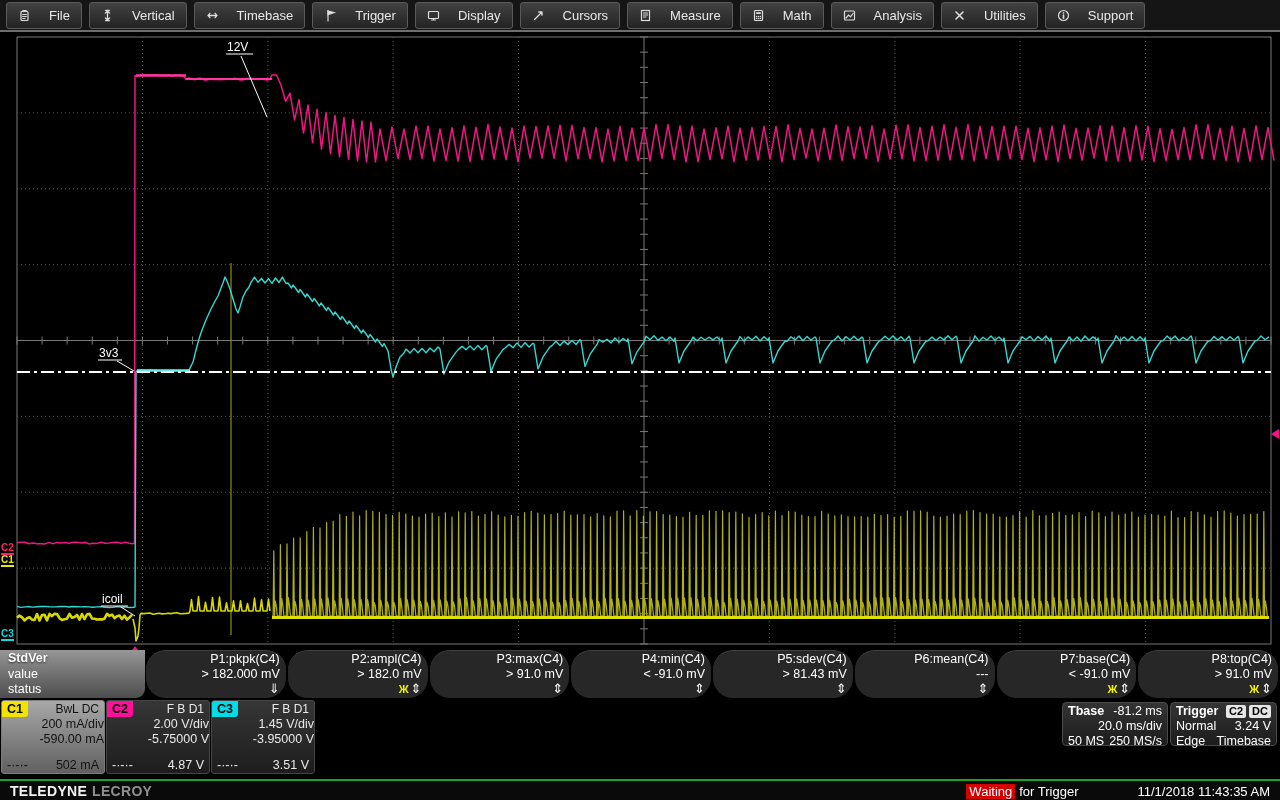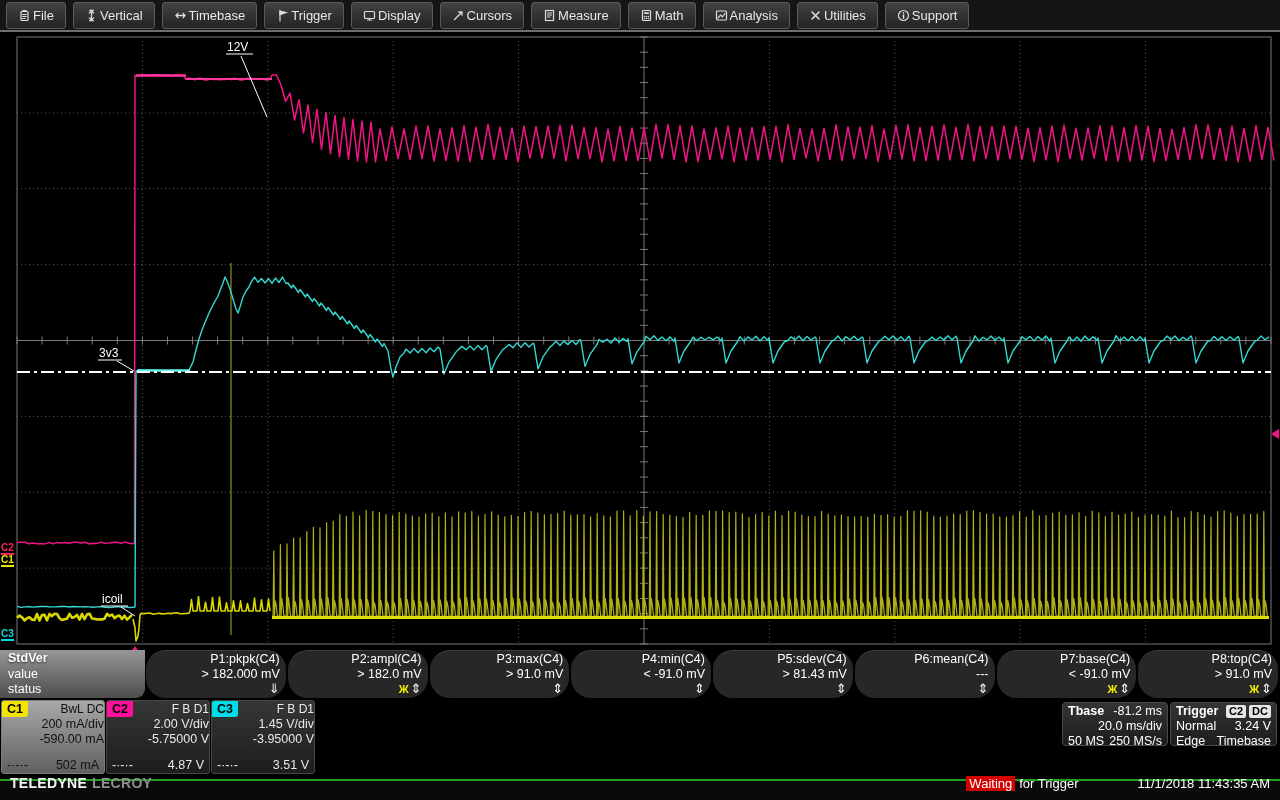--- a/index.html
+++ b/index.html
@@ -2,21 +2,21 @@
 <html><head>
 <meta charset="utf-8">
 <style>
   html,body{margin:0;padding:0;}
   body{width:1280px;height:800px;background:#000;position:relative;overflow:hidden;
        font-family:"Liberation Sans",sans-serif;-webkit-font-smoothing:antialiased;}
   
   .menubar{position:absolute;top:0;left:0;width:1280px;height:32px;background:#151515;
            border-bottom:2px solid #6e6e6e;display:flex;align-items:center;
            padding-left:6px;gap:7px;box-sizing:border-box;}
-  .mbtn{display:inline-flex;align-items:center;gap:2px;height:25px;padding:0 11px;
+  .mbtn{display:inline-flex;align-items:center;gap:18px;height:25px;padding:0 11px;
         background:linear-gradient(#424242,#232323);border:1px solid #5a5a5a;border-radius:3px;
         color:#e8e8e8;font-size:13px;white-space:nowrap;cursor:default;}
   .mbtn svg{display:block;}
   
   #scope-svg{position:absolute;top:0;left:0;}
   #scope-svg text{font-family:"Liberation Sans",sans-serif;}
   
   .mpanel{position:absolute;left:0;top:650px;width:145px;height:48px;
           background:linear-gradient(#969696,#4d4d4d);border-radius:0 0 9px 0;
           color:#fff;font-size:12.5px;padding:1px 0 2px 8px;box-sizing:border-box;
@@ -29,34 +29,34 @@
   .mstat{line-height:14px;}
   .warn{color:#f0f000;font-size:11px;margin-right:2px;font-weight:bold;}
   .arrow{color:#fff;font-size:13px;}
   
   .chbox{position:absolute;top:700px;width:104px;height:74px;border-radius:3px;
          font-size:12.5px;box-sizing:border-box;display:flex;flex-direction:column;}
   .ch-light{background:linear-gradient(#a8a8a8,#606060);color:#121212;border:1px solid #7d7d7d;}
   .ch-dark{background:linear-gradient(#363636,#1d1d1d);color:#e8e8e8;border:1px solid #464646;}
   .chrow1{display:flex;justify-content:space-between;line-height:16px;}
   .chtab{font-weight:bold;color:#000;padding:0 5px;border-radius:2px 0 3px 0;}
-  .chflags{font-size:12px;}
+  .chflags{padding-right:5px;font-size:12px;}
   .chline{text-align:right;line-height:15px;}
   .chbot{display:flex;justify-content:space-between;padding:0 5px;line-height:15px;margin-top:auto;}
   .infobox{position:absolute;top:702px;height:44px;background:linear-gradient(#343434,#1c1c1c);
            border:1px solid #4a4a4a;border-radius:4px;color:#fff;font-size:12.5px;
            padding:1px 5px;box-sizing:border-box;display:flex;flex-direction:column;justify-content:space-between;}
   .irow{display:flex;justify-content:space-between;line-height:15px;}
   .ttl{font-weight:bold;}
   .badge{background:#e6e6e6;color:#000;font-size:11px;font-weight:bold;padding:0 3px;
          border-radius:2px;margin-left:3px;line-height:13px;display:inline-block;}
   
   .greenline{position:absolute;top:779px;left:0;width:1280px;height:2px;background:#1fa01f;}
   .statusbar{position:absolute;top:781px;left:0;width:1280px;height:19px;background:#0a0a0a;
-             display:flex;align-items:flex-end;color:#fff;font-size:13px;box-sizing:border-box;padding:10px 10px;}
+             display:flex;align-items:center;color:#fff;font-size:13px;box-sizing:border-box;padding:10px 10px;}
   .brand b{color:#f2f2f2;font-weight:bold;letter-spacing:.3px;font-size:14px;}
   .brand span{color:#8f8f8f;font-weight:bold;letter-spacing:.3px;font-size:14px;margin-left:5px;}
   .sb-right{margin-left:auto;display:flex;align-items:center;gap:4px;}
   .wait-hl{background:#d40000;color:#fff;padding:0 3px;margin-left:46px;}
   .sb-dt{margin-left:55px;}
 </style>
 </head>
 <body>
 
 <div class="menubar">

